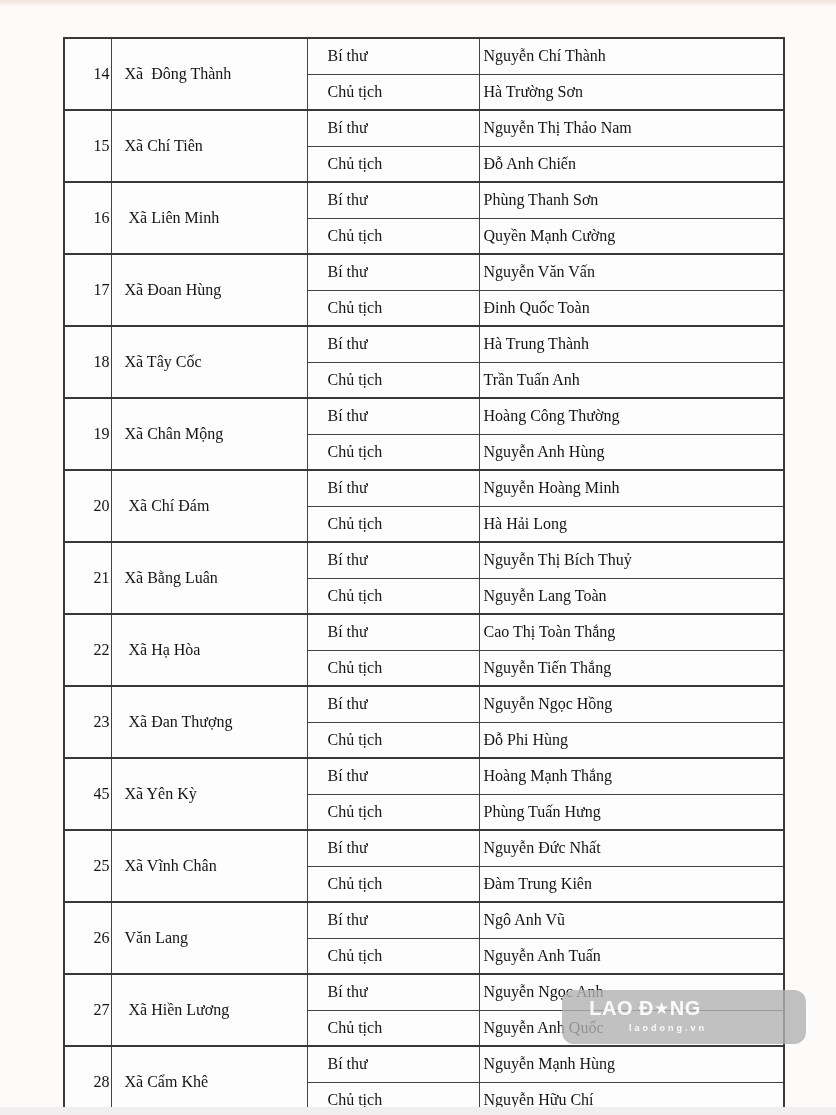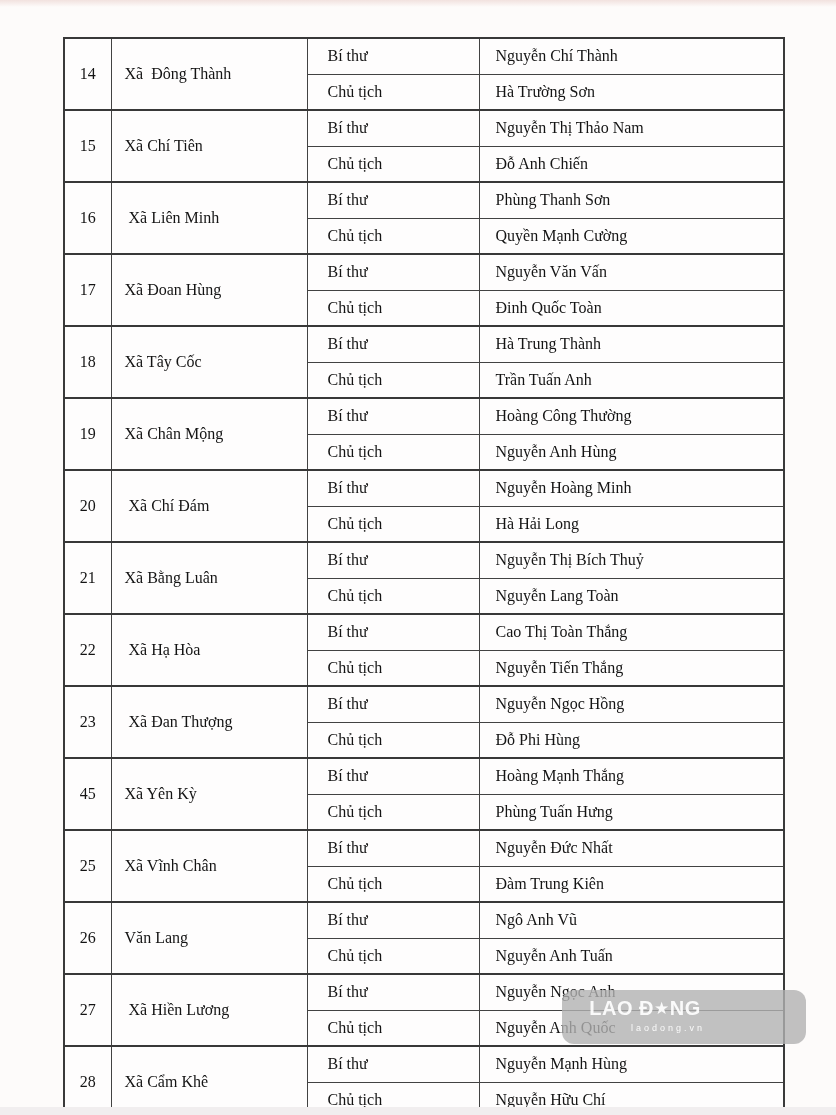--- a/index.html
+++ b/index.html
@@ -28,24 +28,24 @@
   table.roster td{
     border:1.5px solid #424242;
     height:32.5px;
     vertical-align:middle;
     font-size:16px;
     color:#141414;
     background:rgba(255,255,255,0.55);
     overflow:hidden;
   }
   table.roster tr.group-start td{border-top:2px solid #383838;}
-  td.no{text-align:center;}
+  td.no{text-align:right;}
   td.commune{padding-left:13px;white-space:pre;}
   td.title{padding-left:20px;}
-  td.name{padding-left:16px;}
+  td.name{padding-left:4px;}
   .watermark{
     position:absolute;
     left:562px;top:990px;
     width:244px;height:54px;
     background:rgba(178,178,178,0.80);
     border-radius:12px;
     z-index:5;
   }
   .wm-inner{
     position:absolute;left:16px;top:8px;width:134px;
@@ -55,21 +55,21 @@
   }
   .wm-brand{
     font-weight:bold;
     font-size:20px;line-height:20px;
     letter-spacing:0.5px;
     white-space:nowrap;
   }
   .wm-star{display:inline-block;font-size:17px;transform:translateY(-1px);}
   .wm-domain{
     font-size:9px;
-    font-weight:normal;
+    font-weight:bold;
     letter-spacing:3px;
     margin-top:3px;
     white-space:nowrap;
     margin-left:46px;
   }
 </style>
 </head>
 <body>
 
 <div class="page">

